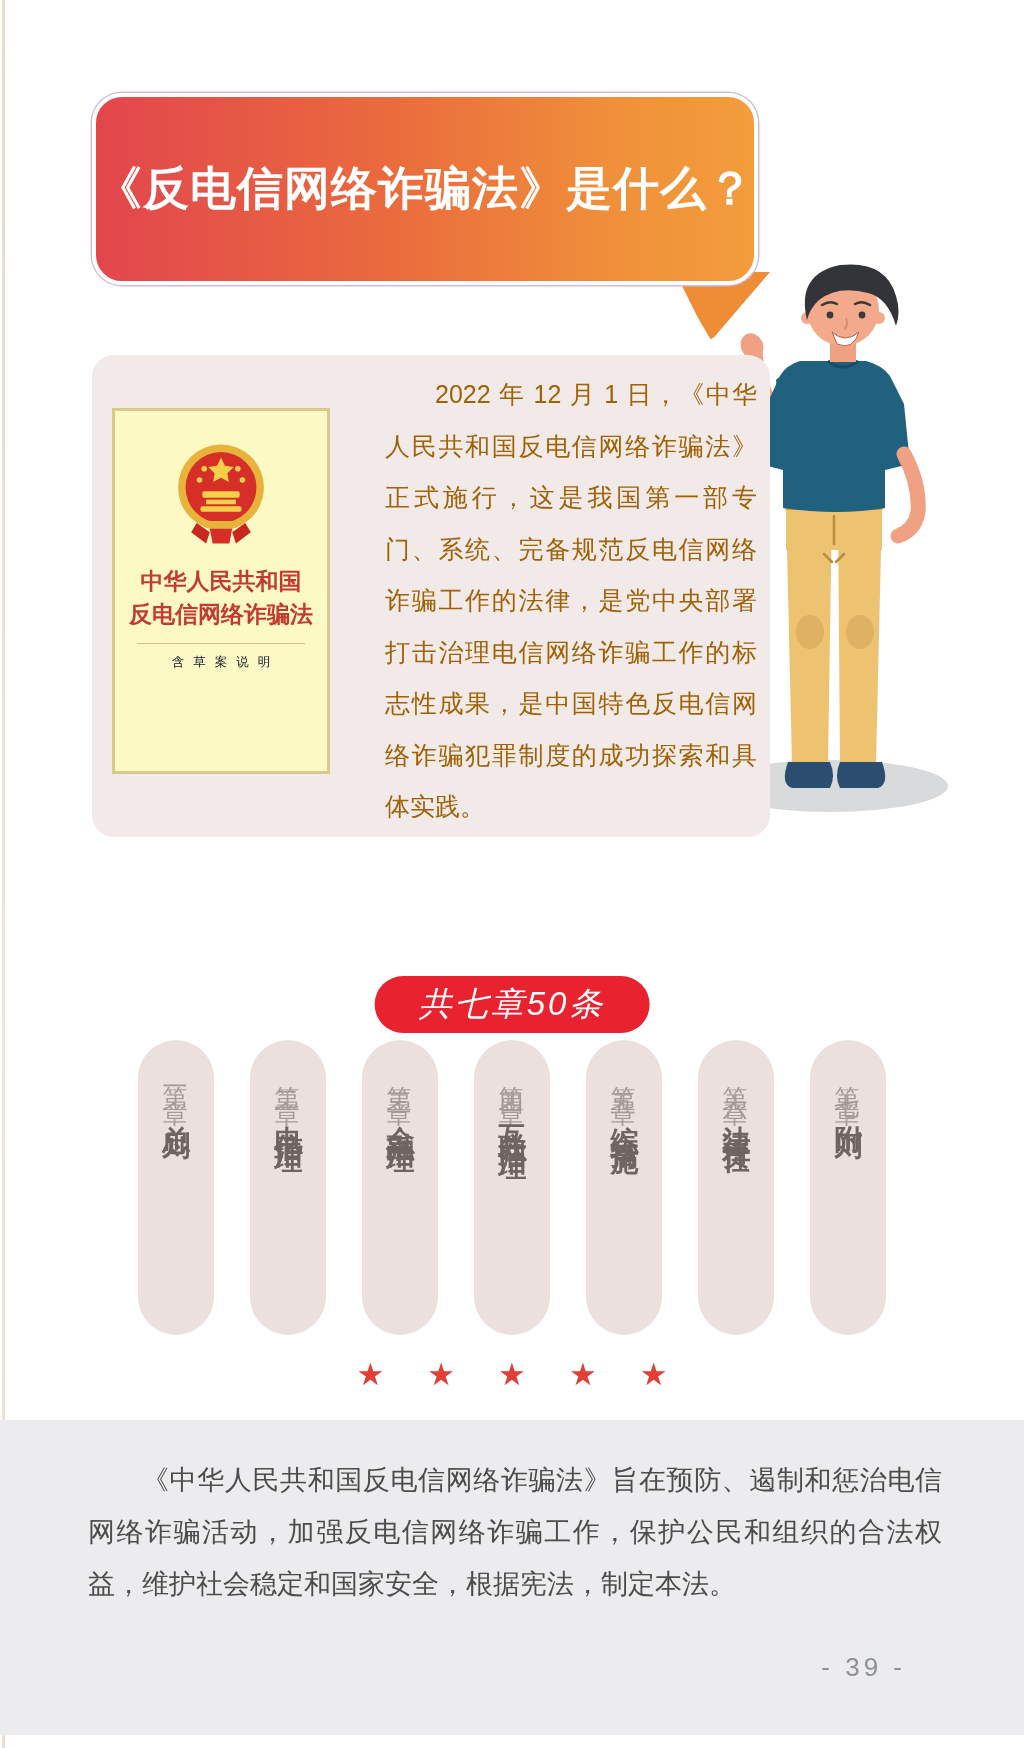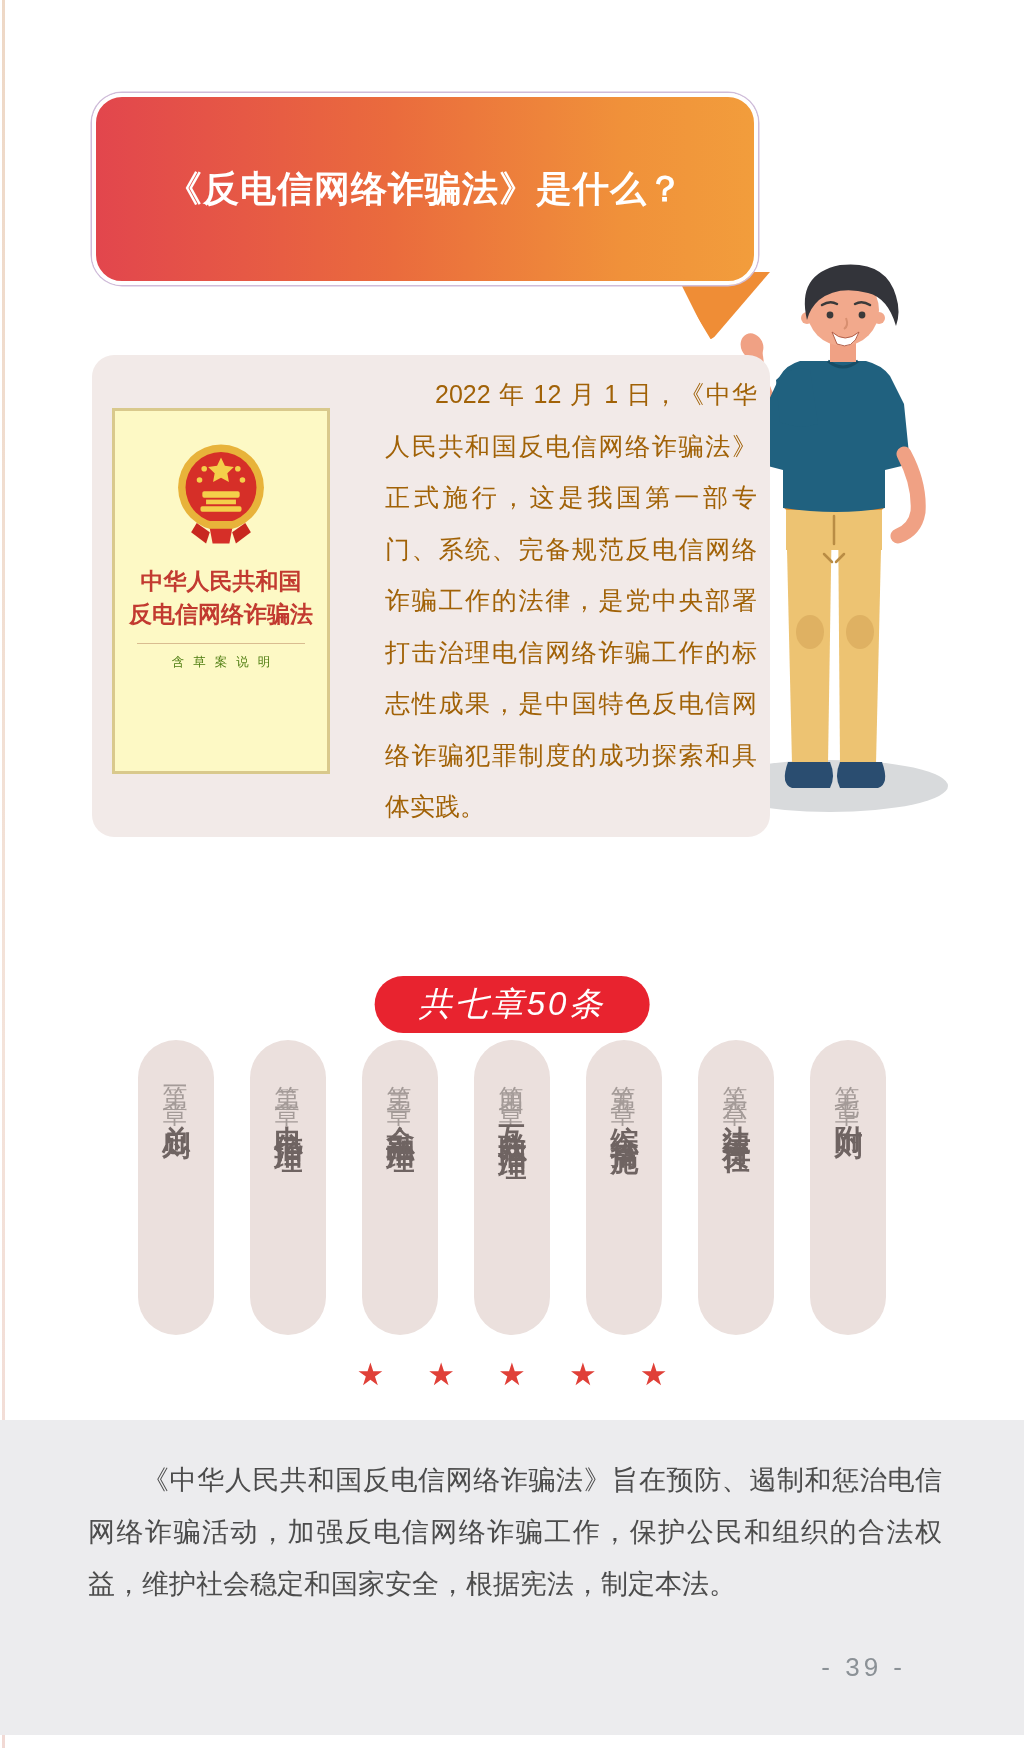--- a/index.html
+++ b/index.html
@@ -17,21 +17,21 @@
   
   .bubble {
     position:absolute; left:92px; top:93px; width:666px; height:192px;
     background:linear-gradient(90deg,#e2464d 0%,#ea6b3d 45%,#f0913a 80%,#f29d3c 100%);
     border:4px solid #ffffff; border-radius:30px;
     box-shadow:0 0 0 1.5px #cfbcd9;
     display:flex; align-items:center; justify-content:center;
   }
   .bubble-title {
     color:#ffffff; font-family:Liberation Serif, serif;
-    font-weight:700; font-size:36px; letter-spacing:1px; white-space:nowrap;
+    font-weight:700; font-size:46px; letter-spacing:1px; white-space:nowrap;
   }
   .bubble-tail { position:absolute; left:655px; top:272px; width:130px; height:80px; }
 
   
   .intro-card {
     position:absolute; left:92px; top:355px; width:678px; height:482px;
     background:#f2eae8; border-radius:22px;
   }
   .book-cover {
     position:absolute; left:20px; top:53px; width:218px; height:366px;
@@ -39,21 +39,21 @@
     display:flex; flex-direction:column; align-items:center;
   }
   .book-emblem { margin-top:22px; width:112px; height:122px; }
   .book-title {
     margin-top:10px; text-align:center; color:#c23a30;
     font-family:Liberation Serif, serif; font-weight:700;
     font-size:23px; line-height:33px; white-space:nowrap;
   }
   .book-divider { margin-top:12px; width:168px; height:1px; background:#d9bc90; }
   .book-subtitle {
-    margin-top:10px; color:#4d7c0f; font-size:12.5px; letter-spacing:9px;
+    margin-top:10px; color:#0f172a; font-size:12.5px; letter-spacing:9px;
     padding-left:9px; white-space:nowrap;
   }
   .intro-text {
     position:absolute; left:293px; top:14px; width:372px;
     color:#a16207; font-size:25px; line-height:51.5px;
     text-align:justify; text-indent:2em;
   }
 
   
   .man { position:absolute; left:680px; top:258px; width:300px; height:560px; }

